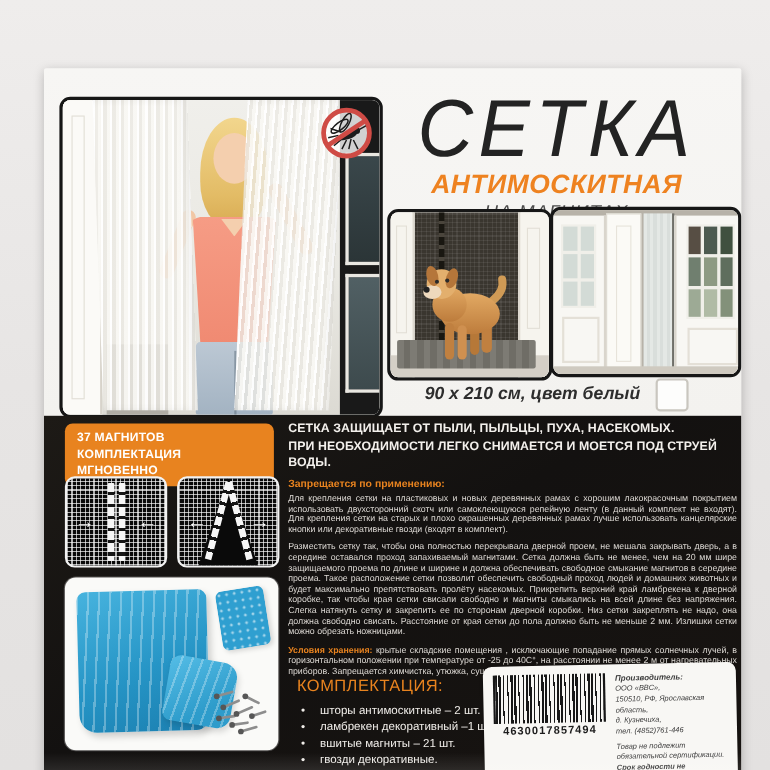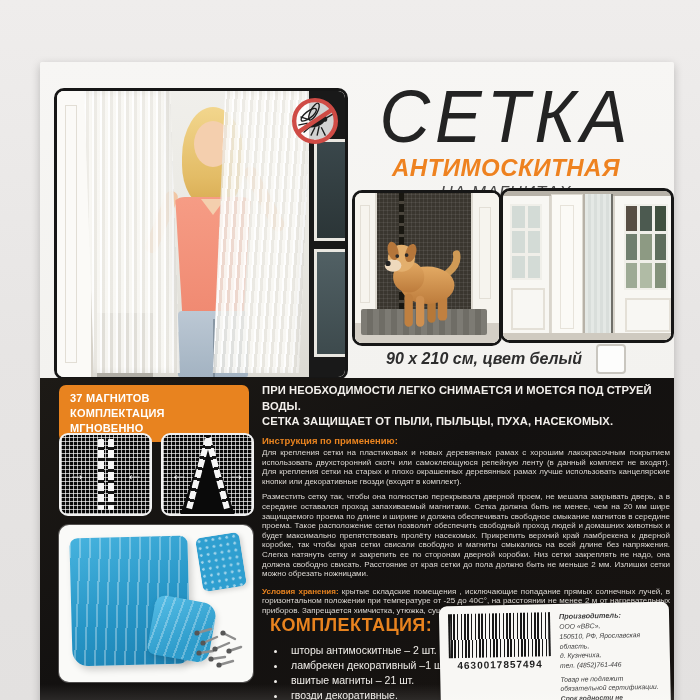--- a/index.html
+++ b/index.html
@@ -103,21 +103,21 @@
 
   
   .text-col{position:absolute;left:222px;top:5px;width:408px;color:#ddd9d4;}
   .benefits{font-size:11.2px;font-weight:bold;line-height:1.4;color:#f3f0ec;letter-spacing:.1px;}
   .sec-heading{font-weight:bold;font-size:9.5px;margin:5px 0 2px;}
   .body-text{font-size:8px;line-height:1.2;text-align:justify;}
   .para2{margin-top:6px;}
   .storage{margin-top:8px;font-size:8px;line-height:1.2;text-align:justify;}
   .storage .sh{font-weight:bold;}
   .contents-block{position:absolute;left:230px;top:237px;width:205px;}
-  .contents-heading{font-weight:bold;font-size:18px;letter-spacing:.4px;}
+  .contents-heading{font-weight:normal;font-size:15px;letter-spacing:.4px;}
   .contents-list{margin:7px 0 0 0;padding:0 0 0 17px;color:#f0ede9;font-size:10.5px;line-height:1.42;}
   .contents-list li{margin:0;padding-left:4px;}
   .label-card{position:absolute;left:400px;top:226px;width:230px;min-height:88px;background:#f8f7f4;border-radius:8px;box-sizing:border-box;padding:8px 9px;display:flex;gap:9px;transform:rotate(-1.2deg);box-shadow:0 1px 3px rgba(0,0,0,.3);}
   .bc-box{width:102px;flex:0 0 auto;}
   .bc-bars{height:44px;background:repeating-linear-gradient(90deg,#171717 0 2px,#f8f7f4 2px 3px,#171717 3px 5px,#f8f7f4 5px 7px,#171717 7px 8px,#f8f7f4 8px 11px,#171717 11px 12px,#f8f7f4 12px 14px);border-left:2px solid #171717;border-right:2px solid #171717;}
   .bc-num{margin-top:2px;text-align:center;font-size:10px;font-weight:bold;letter-spacing:1px;color:#1c1c1c;}
   .mfg{font-size:6.8px;line-height:1.42;font-style:italic;color:#3c3c3c;}
   .mfg-heading{font-size:7.3px;font-weight:bold;}
   .mfg-note1{margin-top:4px;}
   .mfg-note2{font-weight:bold;}
@@ -291,24 +291,24 @@
                 <circle cx="34" cy="20" r="2.6"></circle>
               <circle cx="30" cy="52" r="2.6"></circle>
                 <circle cx="40" cy="38" r="2.6"></circle>
             </g>
           </svg>
         </div>
       </div>
 
       <div class="text-col">
         <div class="benefits">
+          <div>СЕТКА ЗАЩИЩАЕТ ОТ ПЫЛИ, ПЫЛЬЦЫ, ПУХА, НАСЕКОМЫХ.</div>
           <div>ПРИ НЕОБХОДИМОСТИ ЛЕГКО СНИМАЕТСЯ И МОЕТСЯ ПОД СТРУЕЙ ВОДЫ.</div>
-          <div>СЕТКА ЗАЩИЩАЕТ ОТ ПЫЛИ, ПЫЛЬЦЫ, ПУХА, НАСЕКОМЫХ.</div>
-        </div>
-        <div class="sec-heading" style="color:#E8831F;">Инструкция по применению:</div>
+        </div>
+        <div class="sec-heading" style="color:#E8831F;">Запрещается по применению:</div>
         <div class="body-text">Для крепления сетки на пластиковых и новых деревянных рамах с хорошим лакокрасочным покрытием использовать двухсторонний скотч или самоклеющуюся репейную ленту (в данный комплект не входят). Для крепления сетки на старых и плохо окрашенных деревянных рамах лучше использовать канцелярские кнопки или декоративные гвозди (входят в комплект).</div>
         <div class="body-text para2">Разместить сетку так, чтобы она полностью перекрывала дверной проем, не мешала закрывать дверь, а в середине оставался проход запахиваемый магнитами. Сетка должна быть не менее, чем на 20 мм шире защищаемого проема по длине и ширине и должна обеспечивать свободное смыкание магнитов в середине проема. Такое расположение сетки позволит обеспечить свободный проход людей и домашних животных и будет максимально препятствовать пролёту насекомых. Прикрепить верхний край ламбрекена к дверной коробке, так чтобы края сетки свисали свободно и магниты смыкались на всей длине без напряжения. Слегка натянуть сетку и закрепить ее по сторонам дверной коробки. Низ сетки закреплять не надо, она должна свободно свисать. Расстояние от края сетки до пола должно быть не меньше 2 мм. Излишки сетки можно обрезать ножницами.</div>
         <div class="storage">
           <span class="sh" style="color:#E8831F;">Условия хранения:</span><span> крытые складские помещения , исключающие попадание прямых солнечных лучей, в горизонтальном положении при температуре от -25 до 40С°, на расстоянии не менее 2 м от нагревательных приборов. Запрещается химчистка, утюжка, сушка на отопительных приборах.</span>
         </div>
       </div>
 
       <div class="contents-block">
         <div class="contents-heading" style="color:#E8831F;">КОМПЛЕКТАЦИЯ:</div>
         <ul class="contents-list">

